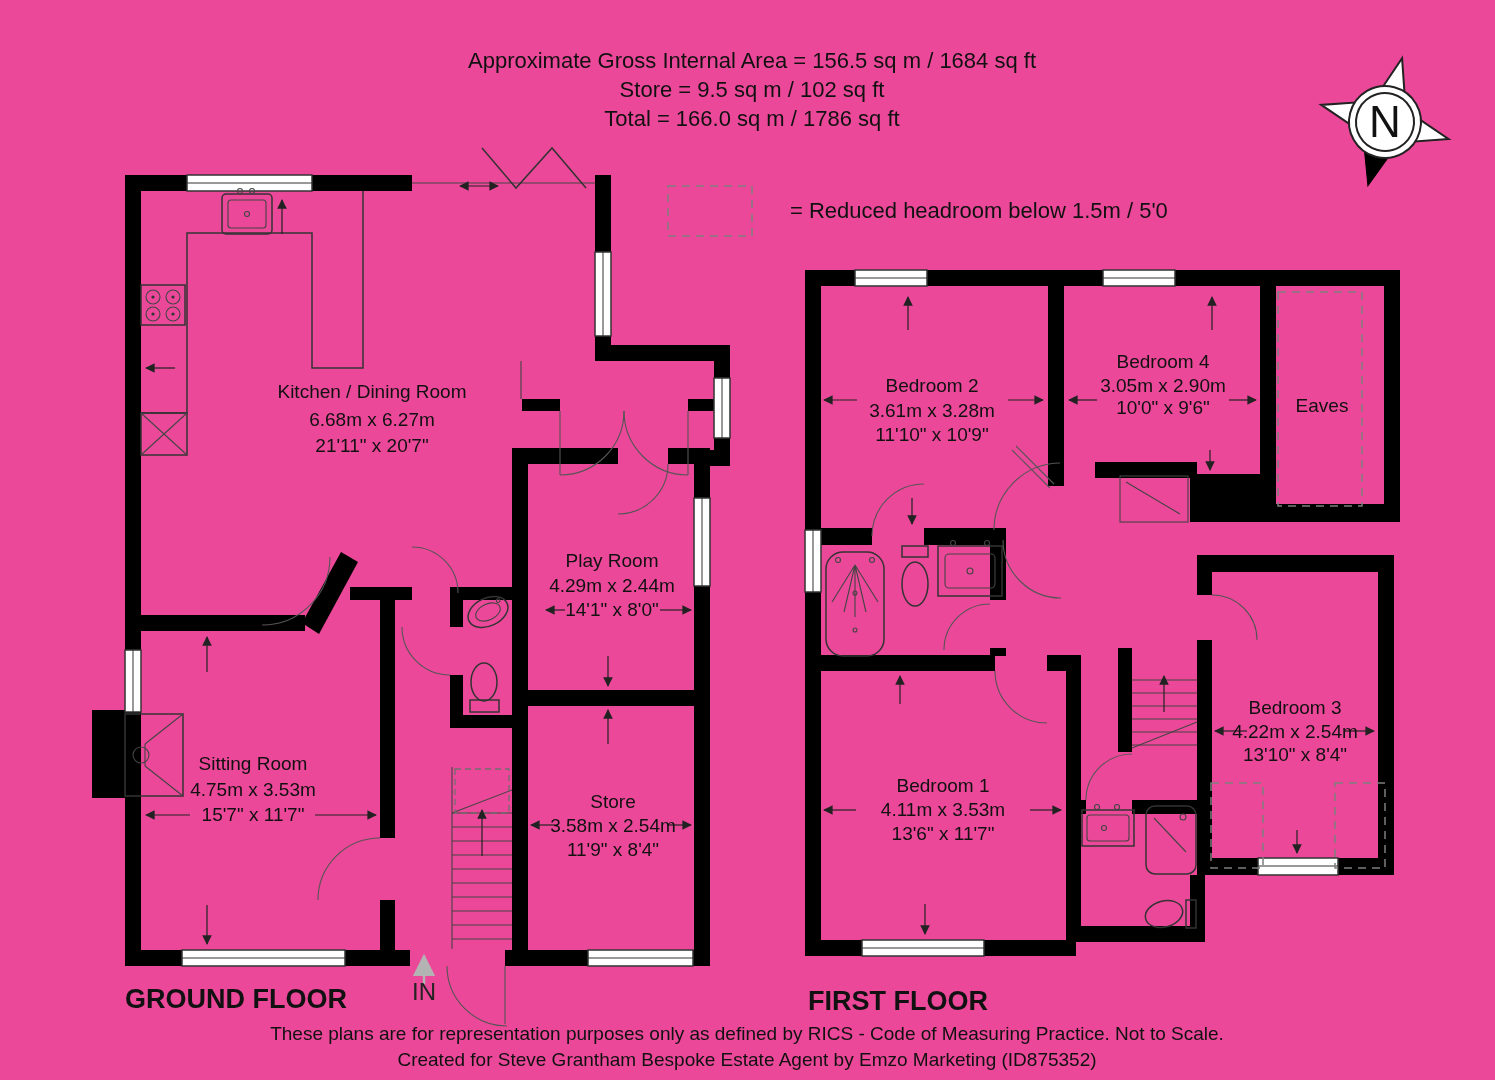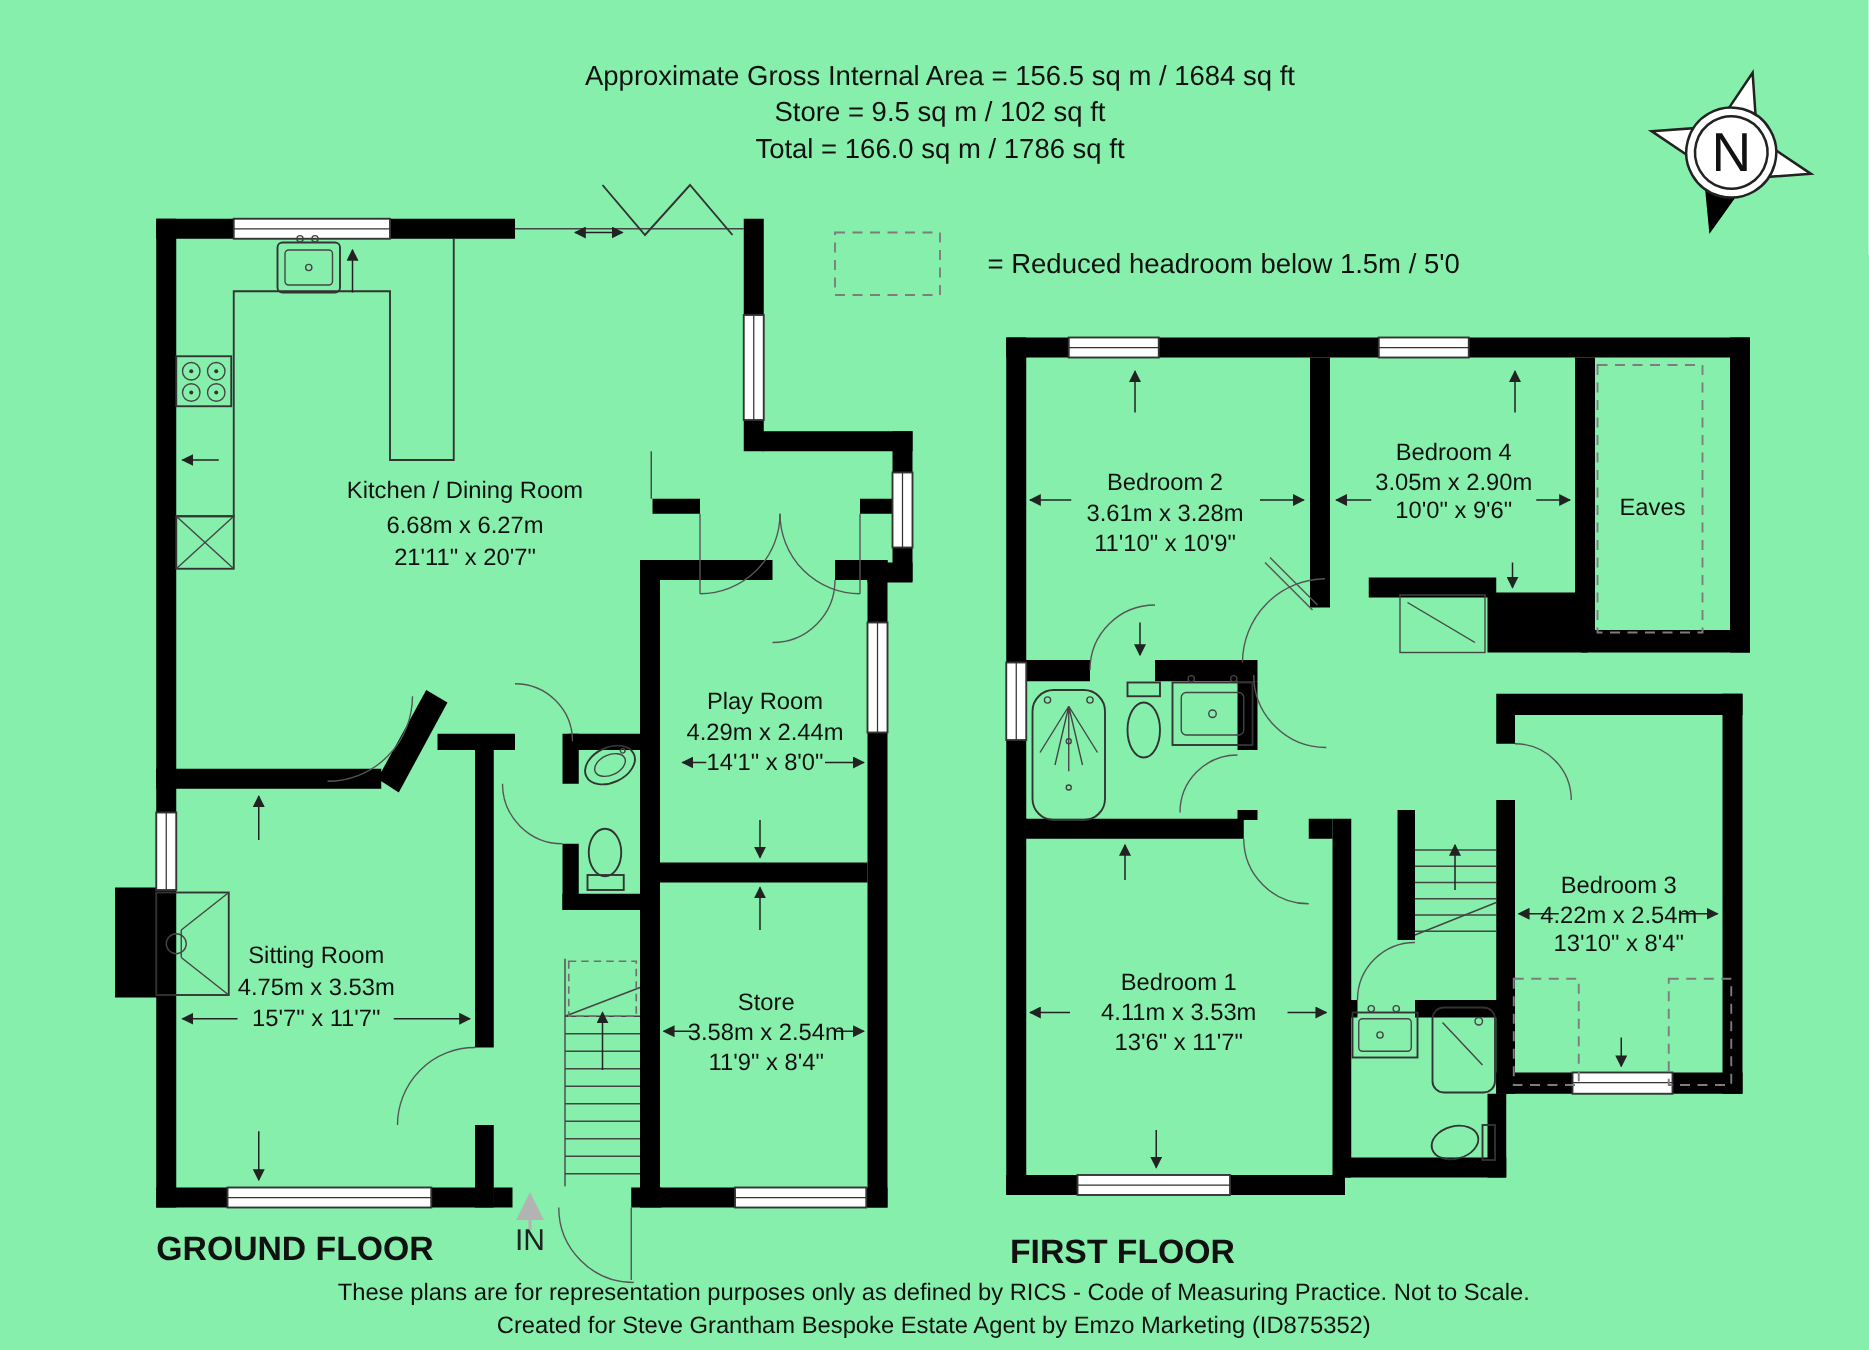--- a/index.html
+++ b/index.html
@@ -1,16 +1,16 @@
 <!DOCTYPE html>
 <html><head>
 <meta charset="utf-8">
 <style>
   html,body{margin:0;padding:0;background:#fff;}
-  .page{position:relative;width:1495px;height:1080px;background:#86efac;overflow:hidden;}
+  .page{position:relative;width:1495px;height:1080px;background:#ec4899;overflow:hidden;}
   svg{display:block;}
   .wall{fill:#000;stroke:none;}
   .win{fill:#fff;stroke:#333;stroke-width:1.5;}
   .wl{stroke:#333;stroke-width:1;}
   .fx{fill:none;stroke:#333;stroke-width:1.5;}
   .fxthin{fill:none;stroke:#444;stroke-width:1.1;}
   .arc{fill:none;stroke:#555;stroke-width:1.1;}
   .dim{stroke:#222;stroke-width:1.2;fill:none;}
   .dash{fill:none;stroke:#7d7d7d;stroke-width:1.5;stroke-dasharray:8 6;}
   .dash2{fill:none;stroke:#6f6f6f;stroke-width:1.3;stroke-dasharray:6 4;}

